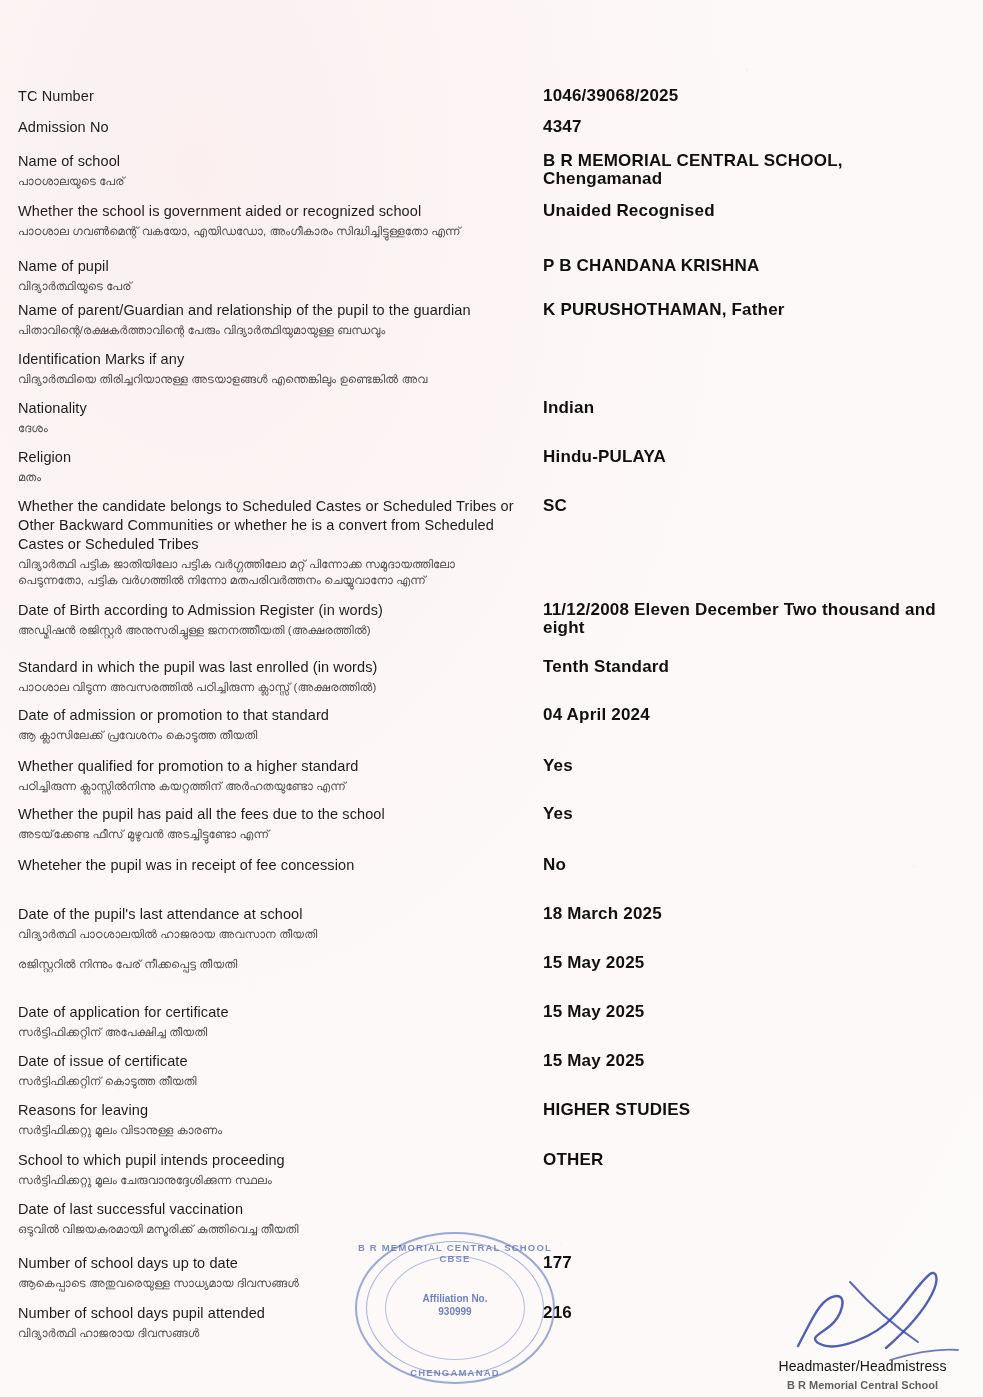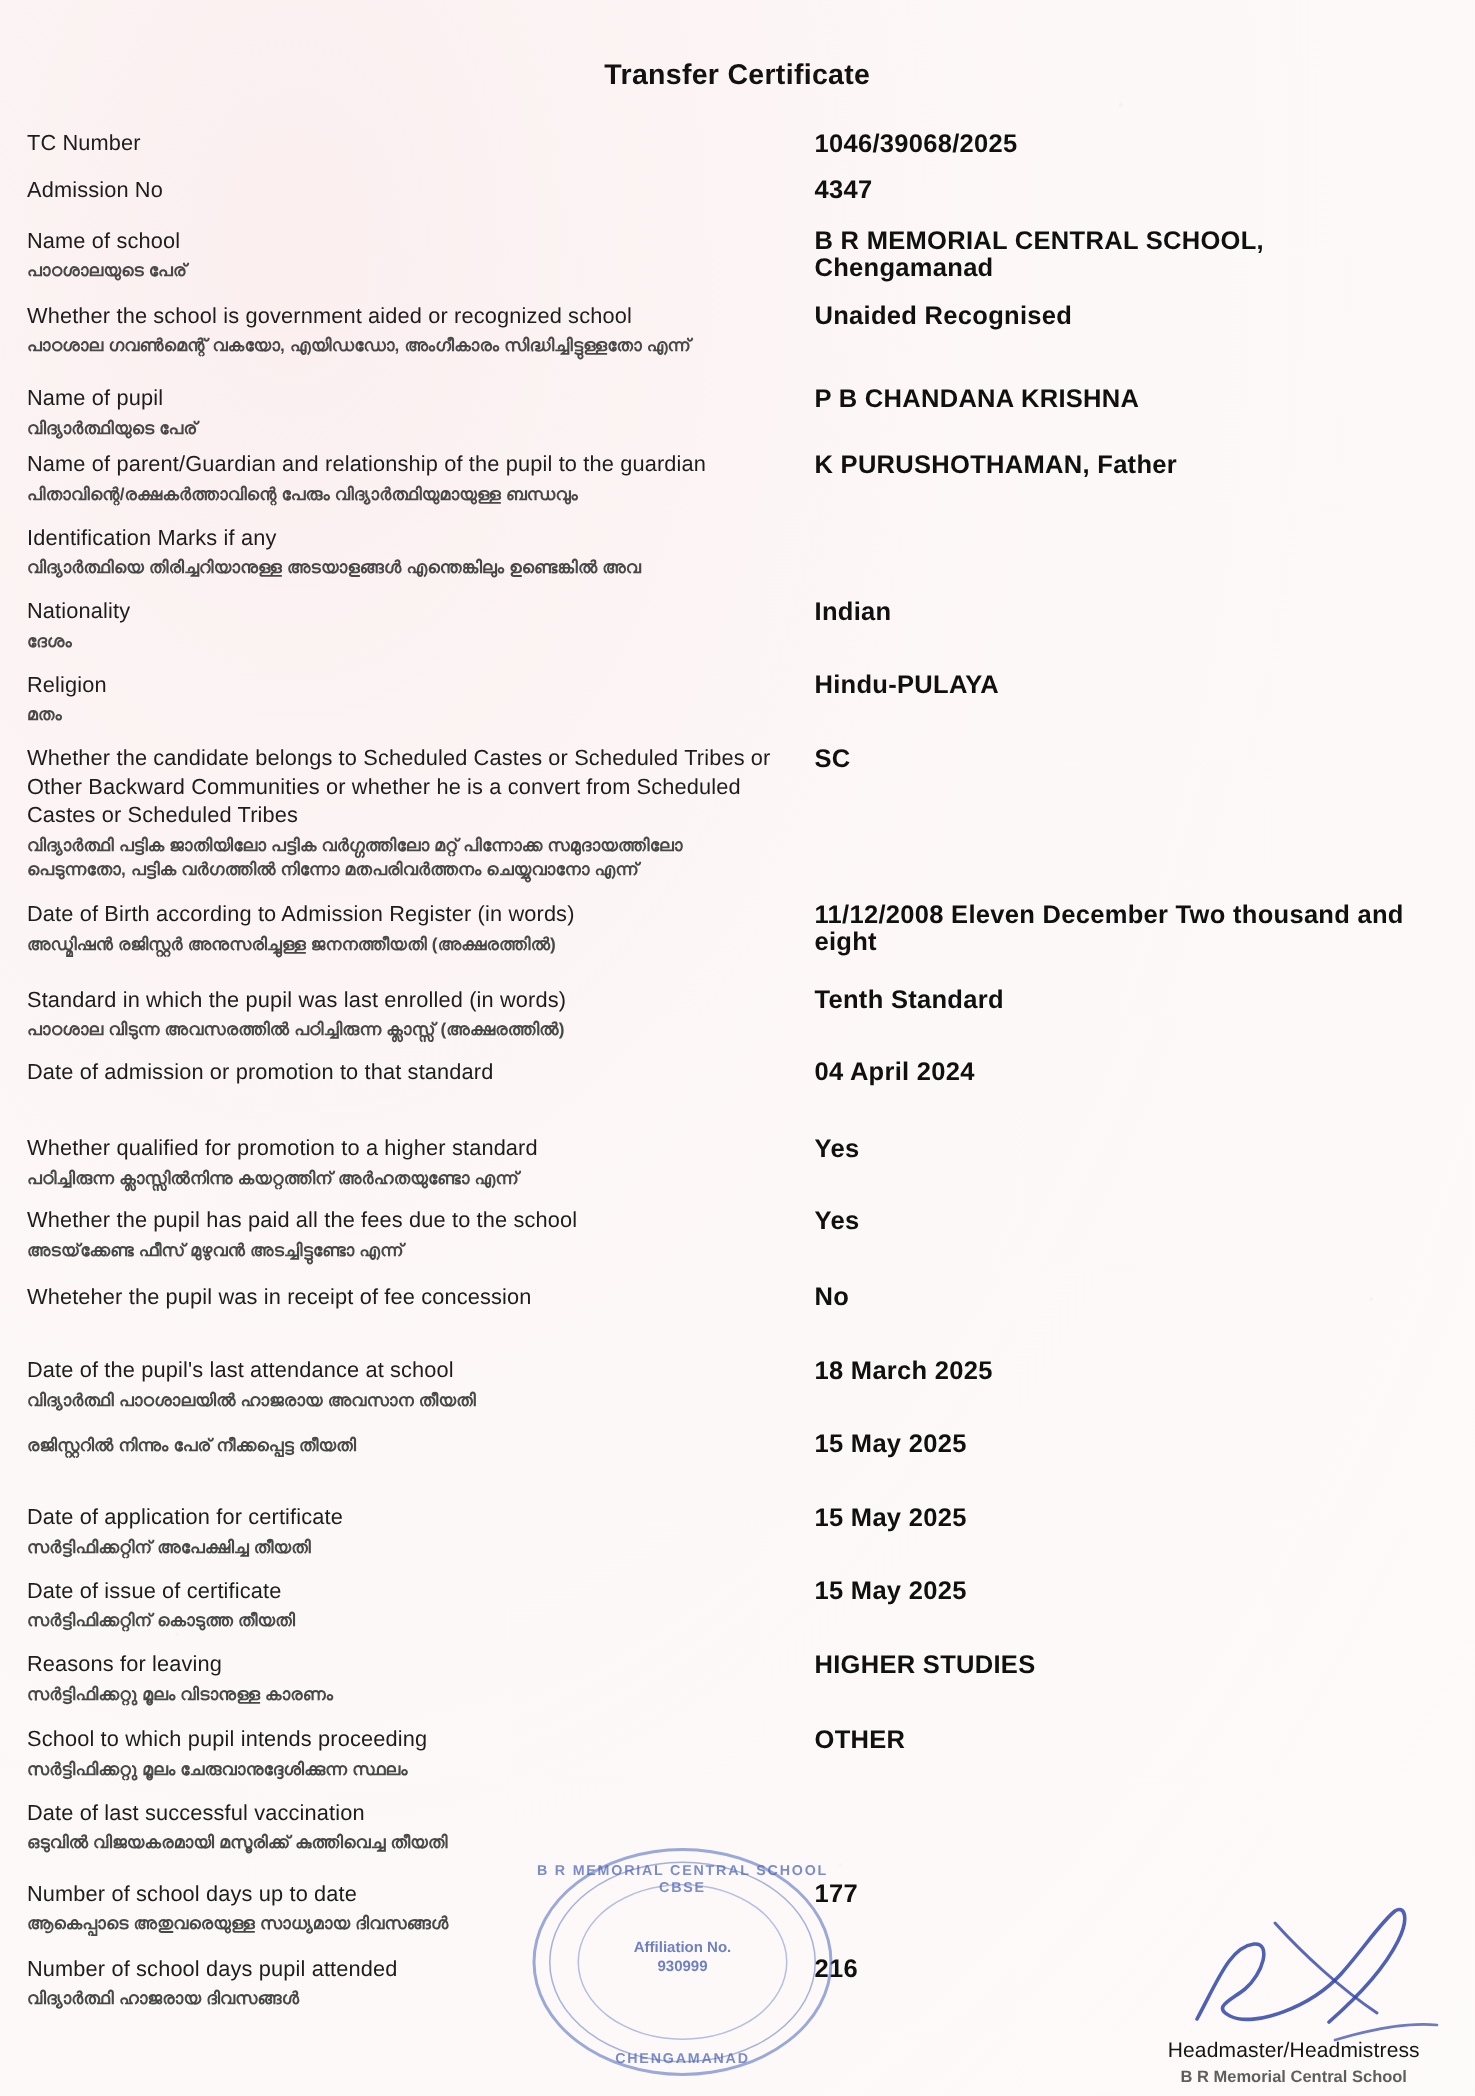--- a/index.html
+++ b/index.html
@@ -67,21 +67,20 @@
     color: #1d1d1d;
     letter-spacing: 0.1px;
   }
   .label-ml {
     font-size: 11.5px;
     line-height: 16px;
     color: #3a3a3a;
     margin-top: 2px;
     letter-spacing: 0.1px;
     opacity: 0.92;
-    font-weight: bold;
   }
   .value-col {
     position: absolute;
     left: 543px;
     width: 420px;
     font-size: 17px;
     font-weight: bold;
     color: #101010;
     line-height: 18px;
     letter-spacing: 0.2px;
@@ -175,21 +174,20 @@
     opacity: 0.75;
     font-weight: bold;
   }
 </style>
 </head>
 <body>
 
 <div class="page">
   <div class="paper-noise"></div>
 
-  <div class="title">Transfer Certificate</div>
 
   <div class="rows" id="rows-container">
       <div class="row" style="top: 9px;">
         <div class="label-col">
           <div class="label-en">TC Number</div>
         </div>
         <div class="value-col">1046/39068/2025</div>
       </div>
       <div class="row" style="top: 40px;">
         <div class="label-col">
@@ -263,20 +261,21 @@
       <div class="row" style="top: 580px;">
         <div class="label-col">
           <div class="label-en">Standard in which the pupil was last enrolled (in words)</div>
           <div class="label-ml">പാഠശാല വിടുന്ന അവസരത്തില്‍ പഠിച്ചിരുന്ന ക്ലാസ്സ് (അക്ഷരത്തില്‍)</div>
         </div>
         <div class="value-col">Tenth Standard</div>
       </div>
       <div class="row" style="top: 628px;">
         <div class="label-col">
           <div class="label-en">Date of admission or promotion to that standard</div>
+          <div class="label-ml">ആ ക്ലാസിലേക്ക് പ്രവേശനം കൊടുത്ത തീയതി</div>
         </div>
         <div class="value-col">04 April 2024</div>
       </div>
       <div class="row" style="top: 679px;">
         <div class="label-col">
           <div class="label-en">Whether qualified for promotion to a higher standard</div>
           <div class="label-ml">പഠിച്ചിരുന്ന ക്ലാസ്സില്‍നിന്നു കയറ്റത്തിന് അര്‍ഹതയുണ്ടോ എന്ന്</div>
         </div>
         <div class="value-col">Yes</div>
       </div>

